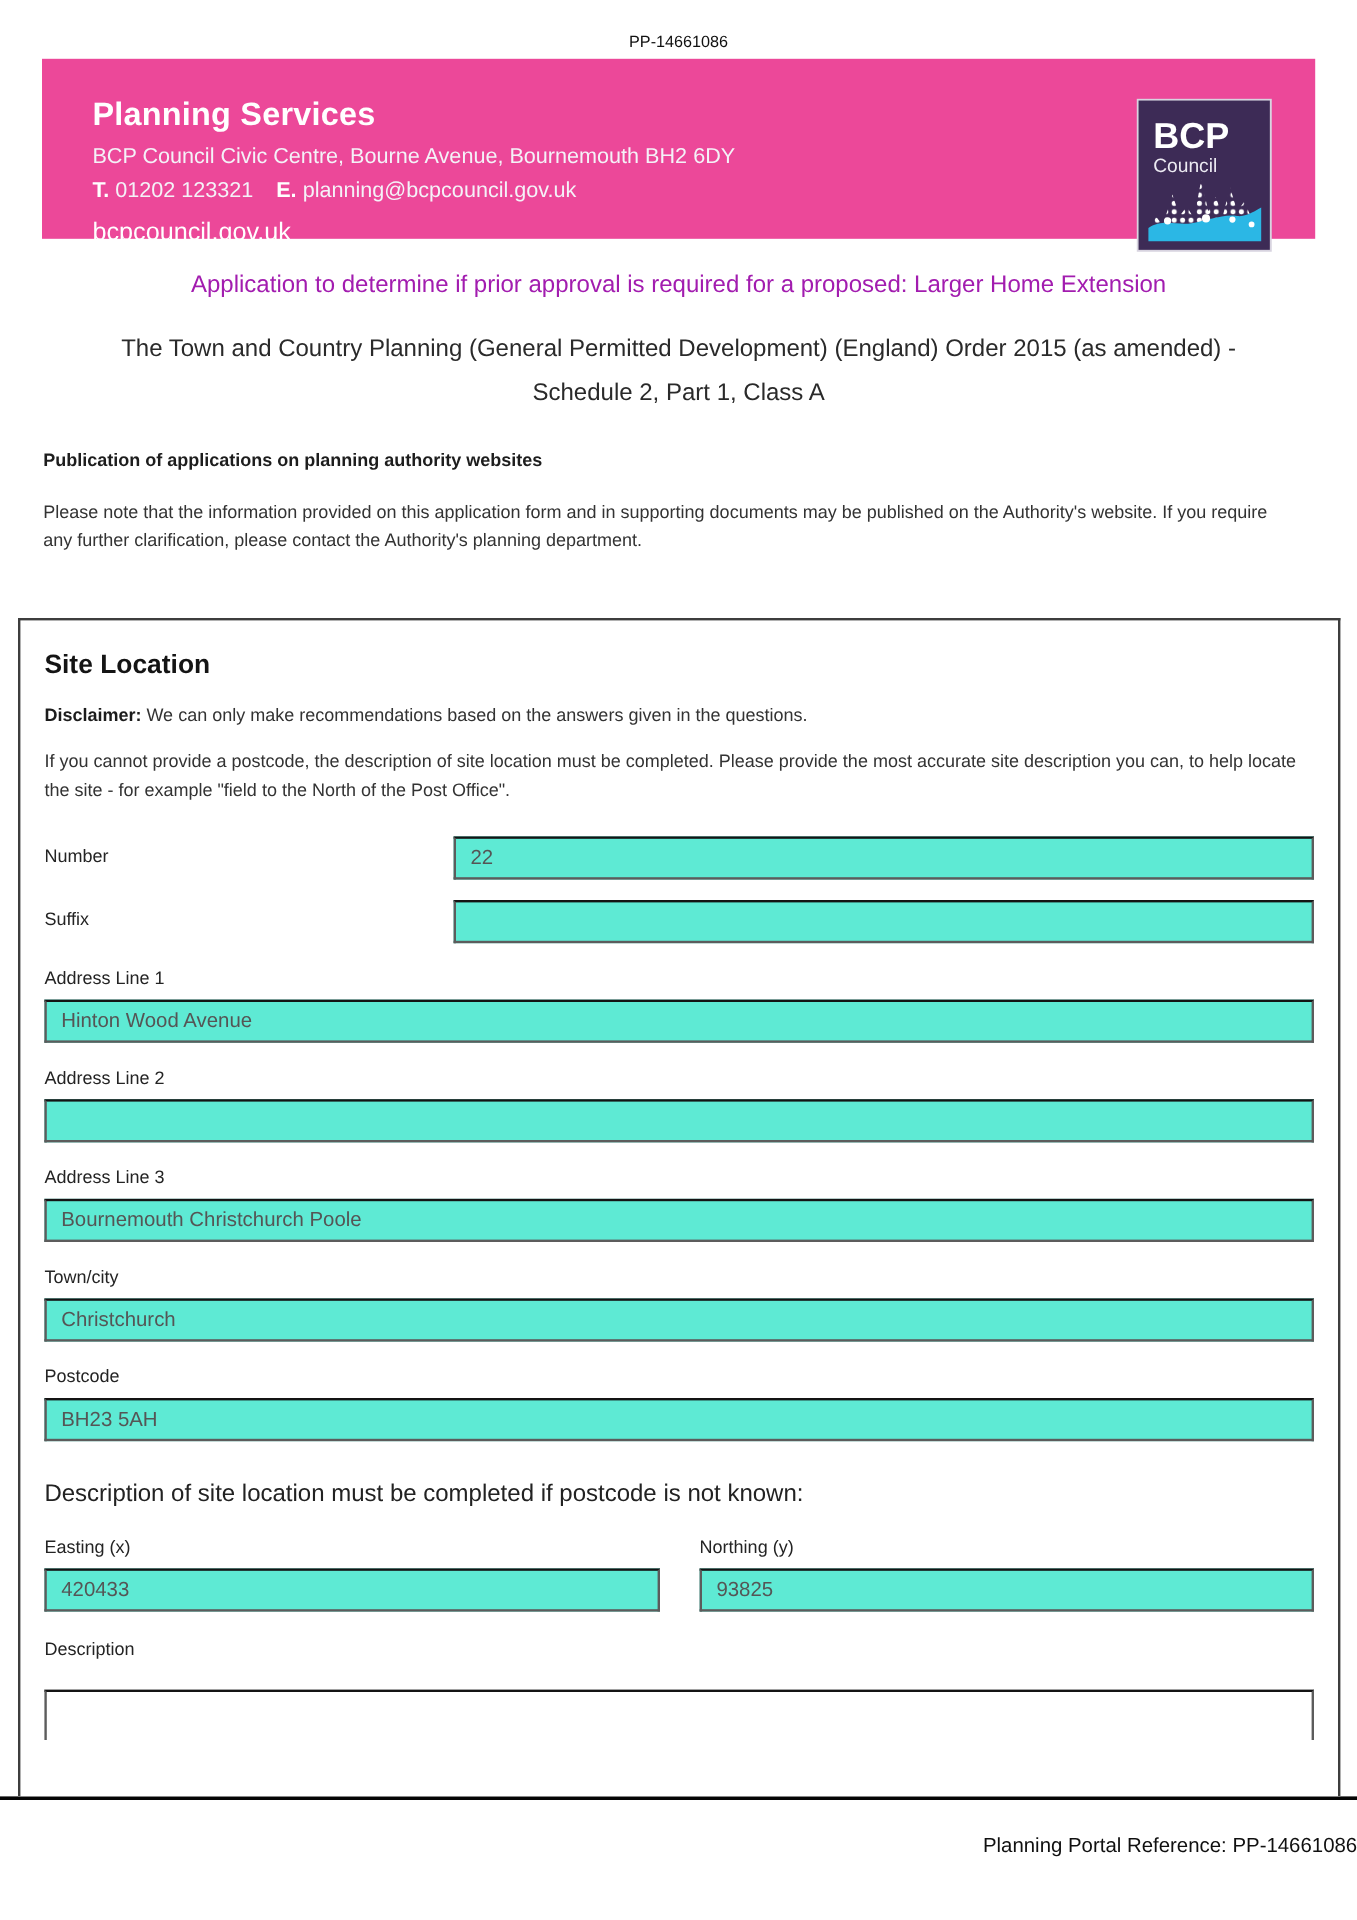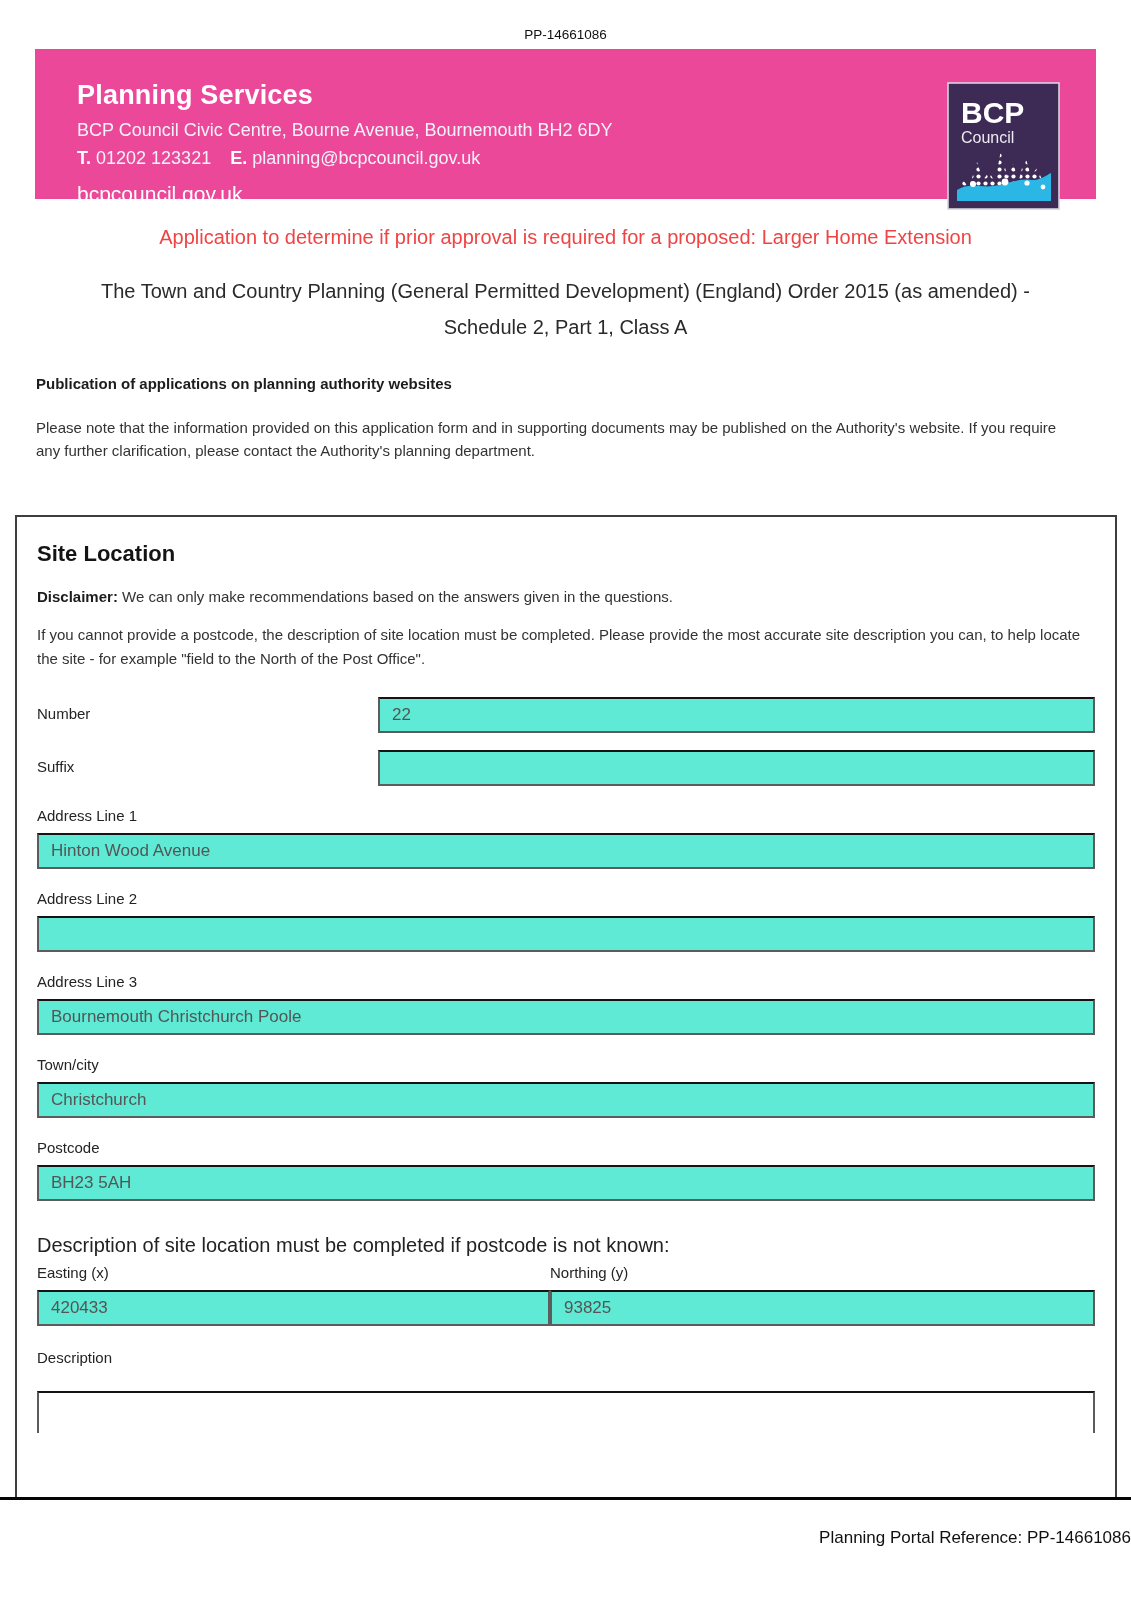--- a/index.html
+++ b/index.html
@@ -37,21 +37,21 @@
   .header-contact .clabel { font-weight: bold; color: #fff; }
   .header-contact .spacer { display: inline-block; width: 14px; }
   .header-site { margin-top: 13px; font-size: 21px; font-weight: normal; }
   .logo { position: absolute; top: 33px; right: 36px; width: 113px; height: 128px; }
 
   
   .app-title {
     margin: 27px 45px 0 45px;
     text-align: center;
     font-size: 20px;
-    color: #ef4444;
+    color: #a21caf;
   }
   .legislation {
     margin: 24px auto 0 auto;
     width: 960px;
     text-align: center;
     font-size: 20px;
     line-height: 1.8;
     color: #2a2a2a;
   }
   .pub-heading { margin: 30px 36px 0 36px; font-size: 15px; font-weight: bold; color: #1d1d1d; }
@@ -96,21 +96,21 @@
   }
   .row-inline { display: flex; align-items: flex-start; margin-top: 26px; }
   .row-inline .flabel { width: 341px; flex: 0 0 341px; padding-top: 8px; }
   .row-inline .finput { flex: 1; width: auto; }
 
   .fstack { margin-top: 21px; }
   .fstack .flabel { display: block; margin-bottom: 9px; }
 
   .desc-heading { margin: 33px 0 0 0; font-size: 20px; font-weight: normal; color: #222; }
 
-  .coords { display: flex; margin-top: 7px; }
+  .coords { display: flex; gap: 33px; margin-top: 24px; }
   .coord-col .flabel { display: block; margin-bottom: 9px; }
   .coord-left { width: 513px; flex: 0 0 513px; }
   .coord-right { flex: 1; }
 
   .desc-label-row { margin-top: 23px; }
   .sliver {
     margin-top: 24px;
     height: 40px;
     border: 2px solid #5c5c5c;
     border-top-color: #141414;

